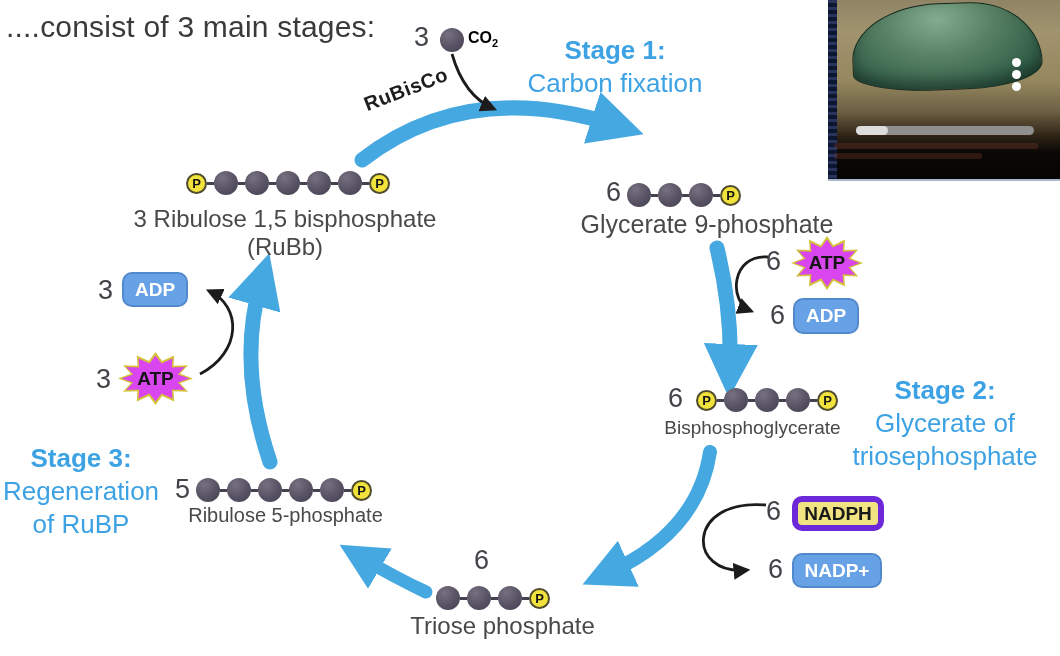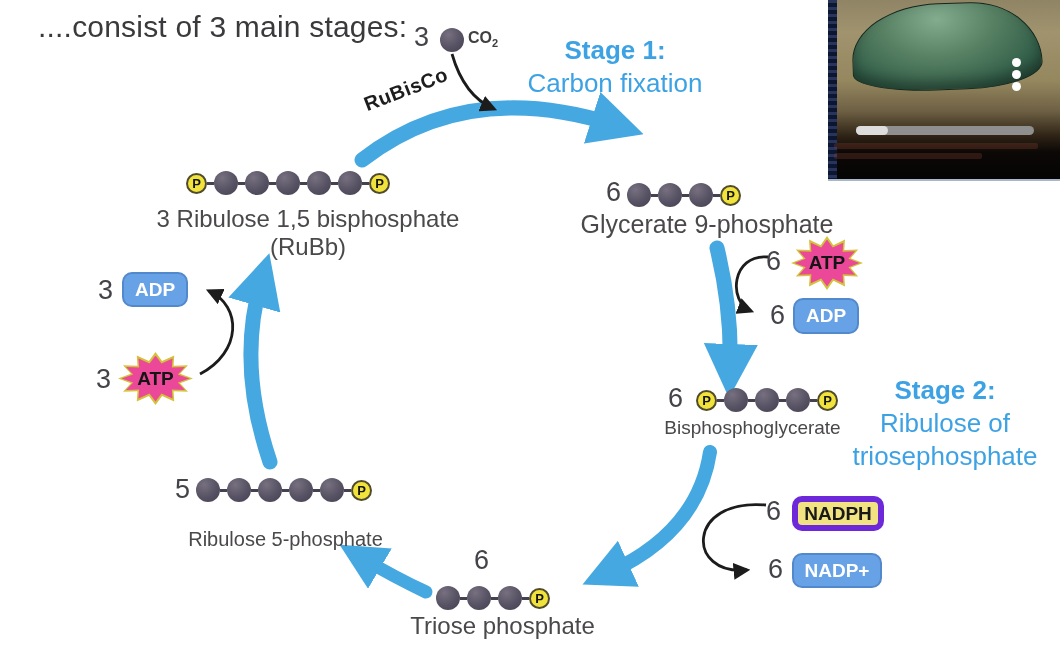--- a/index.html
+++ b/index.html
@@ -8,38 +8,38 @@
     font-family:"Liberation Sans",sans-serif;color:#3f3e40;
   }
   .abs{position:absolute;}
   
   .title{font-size:30px;color:#3a393b;letter-spacing:.2px;}
   .stage{color:#3da2e4;font-size:26px;line-height:33px;text-align:center;}
   .stage .s-name{font-weight:bold;}
   .num{font-size:27px;color:#454349;}
   .mol-label{color:#4a484a;text-align:center;line-height:1.15;}
   .enzyme{font-weight:bold;font-size:20px;color:#1d1d1d;transform:rotate(-21deg);letter-spacing:.5px;}
-  .co2-label{font-size:16px;color:#404040;font-weight:bold;}
+  .co2-label{font-size:16px;color:#000000;font-weight:bold;}
   .co2-label sub{font-size:11px;}
   
   .chain{display:flex;align-items:center;}
   .c-node{width:24px;height:24px;border-radius:50%;flex:none;
     background:radial-gradient(circle at 35% 28%,#767080,#575263 55%,#444050);}
   .p-node{width:17px;height:17px;border-radius:50%;flex:none;background:#f2e23c;
     border:2px solid #4f4b2c;color:#141414;font-weight:bold;font-size:13px;
     display:flex;align-items:center;justify-content:center;}
   .bond{width:7px;height:3px;background:#454150;flex:none;}
   
   .chip{border-radius:10px;font-weight:bold;font-size:19px;
     display:flex;align-items:center;justify-content:center;box-sizing:border-box;}
   .chip-blue{background:#68a2e6;border:2px solid #5288cc;color:#fff;}
   .chip-yellow{background:#f1e381;border:6px solid #6d28d9;color:#191919;}
   .star{display:flex;align-items:center;justify-content:center;background:#d3c23a;
     clip-path:polygon(100% 50%,82.8% 58.8%,93.3% 75%,74% 74%,75% 93.3%,58.8% 82.8%,50% 100%,41.2% 82.8%,25% 93.3%,26% 74%,6.7% 75%,17.2% 58.8%,0% 50%,17.2% 41.2%,6.7% 25%,26% 26%,25% 6.7%,41.2% 17.2%,50% 0%,58.8% 17.2%,75% 6.7%,74% 26%,93.3% 25%,82.8% 41.2%);}
-  .star-in{width:calc(100% - 7px);height:calc(100% - 7px);background:#ec4899;
+  .star-in{width:calc(100% - 7px);height:calc(100% - 7px);background:#d946ef;
     display:flex;align-items:center;justify-content:center;font-weight:bold;font-size:19px;color:#151515;
     clip-path:polygon(100% 50%,82.8% 58.8%,93.3% 75%,74% 74%,75% 93.3%,58.8% 82.8%,50% 100%,41.2% 82.8%,25% 93.3%,26% 74%,6.7% 75%,17.2% 58.8%,0% 50%,17.2% 41.2%,6.7% 25%,26% 26%,25% 6.7%,41.2% 17.2%,50% 0%,58.8% 17.2%,75% 6.7%,74% 26%,93.3% 25%,82.8% 41.2%);}
   
   .player{left:828px;top:0;width:232px;height:179px;border-bottom:2px solid #a9b7c9;
     background:linear-gradient(180deg,#8f8465 0%,#a0936e 18%,#95885f 45%,#6e6044 62%,#2e2315 76%,#0b0806 85%,#060404 100%);
     overflow:hidden;}
   .player-strip{position:absolute;left:0;top:0;width:9px;height:100%;
     background:repeating-linear-gradient(180deg,#27355c 0 3px,#0e1530 3px 7px);}
   .bean{position:absolute;left:24px;top:3px;width:188px;height:85px;transform:rotate(-2deg);
     border-radius:55% 45% 48% 52% / 75% 85% 35% 25%;border:1px solid #14281e;
@@ -76,54 +76,59 @@
     <path d="M 710 452 Q 698 532 608 573" stroke="#45a8e1" stroke-width="14" fill="none" stroke-linecap="round" marker-end="url(#mBlue)"></path>
     <path d="M 426 592 Q 396 578 362 558" stroke="#45a8e1" stroke-width="13" fill="none" stroke-linecap="round" marker-end="url(#mBlue)"></path>
     <path d="M 270 462 Q 237 365 261 282" stroke="#45a8e1" stroke-width="15" fill="none" stroke-linecap="round" marker-end="url(#mBlue)"></path>
 
     <path d="M 452 54 Q 464 96 494 109" stroke="#1c1c1c" stroke-width="2.8" fill="none" marker-end="url(#mBlack)"></path>
     <path d="M 768 257 C 731 254 728 302 751 311" stroke="#1c1c1c" stroke-width="2.8" fill="none" marker-end="url(#mBlack)"></path>
     <path d="M 766 505 C 686 498 686 576 747 570" stroke="#1c1c1c" stroke-width="2.8" fill="none" marker-end="url(#mBlack)"></path>
     <path d="M 200 374 C 242 352 242 306 209 291" stroke="#1c1c1c" stroke-width="2.8" fill="none" marker-end="url(#mBlack)"></path>
   </svg>
 
-  <div class="abs title" style="left:6px;top:10px;margin-left:32px;">....consist of 3 main stages:</div>
+  <div class="abs title" style="left:6px;top:10px;">....consist of 3 main stages:</div>
 
   <span class="abs num" style="left:414px;top:22px;">3</span>
   <span class="abs c-node" style="left:440px;top:28px;"></span>
   <span class="abs co2-label" style="left:468px;top:29px;"><span>CO</span><sub>2</sub></span>
 
   <div class="abs enzyme" style="left:362px;top:78px;">RuBisCo</div>
 
   <div class="abs stage" style="left:505px;top:34px;width:220px;">
     <div class="s-name">Stage 1:</div>
     <div>Carbon fixation</div>
   </div>
   <div class="abs stage" style="left:845px;top:374px;width:200px;">
     <div class="s-name">Stage 2:</div>
-    <div>Ribulose of</div>
+    <div>Glycerate of</div>
     <div>triosephosphate</div>
   </div>
+  <div class="abs stage" style="left:0px;top:442px;width:162px;">
+    <div class="s-name">Stage 3:</div>
+    <div>Regeneration</div>
+    <div>of RuBP</div>
+  </div>
 
   <div class="abs chain" style="left:186px;top:171px;">
       <span class="p-node">P</span>
       <span class="bond"></span>
       <span class="c-node"></span>
       <span class="bond"></span>
       <span class="c-node"></span>
       <span class="bond"></span>
       <span class="c-node"></span>
       <span class="bond"></span>
       <span class="c-node"></span>
       <span class="bond"></span>
       <span class="c-node"></span>
       <span class="bond"></span>
       <span class="p-node">P</span>
     </div>
-  <div class="abs mol-label" style="left:130px;top:205px;width:310px;font-size:24px;margin-left:23px;">
+  <div class="abs mol-label" style="left:130px;top:205px;width:310px;font-size:24px;">
     <div>3 Ribulose 1,5 bisphosphate</div>
     <div>(RuBb)</div>
   </div>
 
   <span class="abs num" style="left:606px;top:177px;">6</span>
   <div class="abs chain" style="left:627px;top:183px;">
       <span class="c-node"></span>
       <span class="bond"></span>
       <span class="c-node"></span>
       <span class="bond"></span>
@@ -180,21 +185,21 @@
       <span class="c-node"></span>
       <span class="bond"></span>
       <span class="c-node"></span>
       <span class="bond"></span>
       <span class="c-node"></span>
       <span class="bond"></span>
       <span class="c-node"></span>
       <span class="bond"></span>
       <span class="p-node">P</span>
     </div>
-  <div class="abs mol-label" style="left:183px;top:528px;width:205px;font-size:20px;">Ribulose 5-phosphate</div>
+  <div class="abs mol-label" style="left:183px;top:504px;width:205px;font-size:20px;">Ribulose 5-phosphate</div>
 
   <span class="abs num" style="left:98px;top:275px;">3</span>
   <div class="abs chip chip-blue" style="left:122px;top:272px;width:66px;height:35px;">ADP</div>
   <span class="abs num" style="left:96px;top:364px;">3</span>
   <div class="abs star" style="left:118px;top:352px;width:75px;height:53px;">
     <div class="star-in">
         <span>ATP</span>
       </div>
   </div>
 

